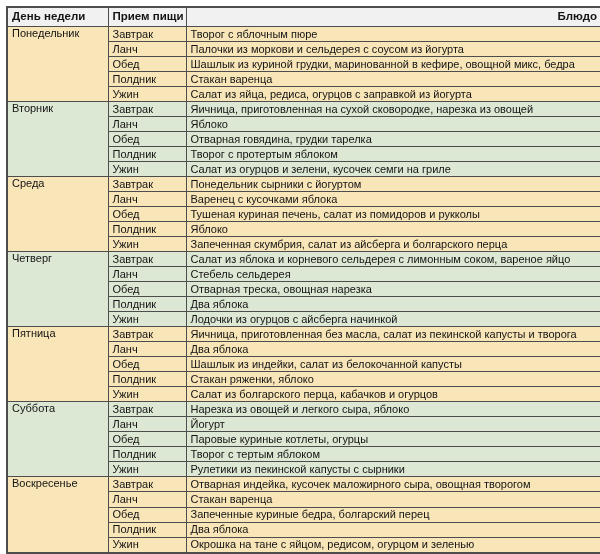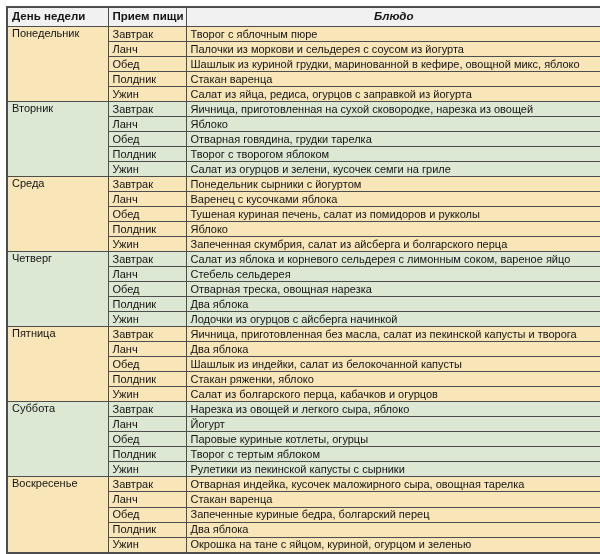--- a/index.html
+++ b/index.html
@@ -32,22 +32,21 @@
     line-height: 1.15;
   }
   thead th {
     background: var(--header-bg, #f1f1f1);
     font-weight: bold;
     height: 18px;
     text-align: left;
     font-size: 11.5px;
   }
   thead th.col-dish-h {
-    text-align: center;
-    font-style: italic;
+    text-align: right;
   }
   col.col-day  { width: 101px; }
   col.col-meal { width: 78px; }
   td.day {
     vertical-align: top;
     padding-top: 1px;
   }
   tr.beige td { background: var(--beige, #f9e6b8); margin-top: 21px; }
   tr.green td { background: var(--green, #dde8d4); }
 </style>
@@ -74,21 +73,21 @@
           <td rowspan="5" class="day">Понедельник</td>
           <td>Завтрак</td>
           <td>Творог с яблочным пюре</td>
         </tr>
         <tr class="beige">
           <td>Ланч</td>
           <td>Палочки из моркови и сельдерея с соусом из йогурта</td>
         </tr>
         <tr class="beige">
           <td>Обед</td>
-          <td>Шашлык из куриной грудки, маринованной в кефире, овощной микс, яблоко</td>
+          <td>Шашлык из куриной грудки, маринованной в кефире, овощной микс, бедра</td>
         </tr>
         <tr class="beige">
           <td>Полдник</td>
           <td>Стакан варенца</td>
         </tr>
         <tr class="beige">
           <td>Ужин</td>
           <td>Салат из яйца, редиса, огурцов с заправкой из йогурта</td>
         </tr>
         <tr class="green">
@@ -99,21 +98,21 @@
         <tr class="green">
           <td>Ланч</td>
           <td>Яблоко</td>
         </tr>
         <tr class="green">
           <td>Обед</td>
           <td>Отварная говядина, грудки тарелка</td>
         </tr>
         <tr class="green">
           <td>Полдник</td>
-          <td>Творог с творогом яблоком</td>
+          <td>Творог с протертым яблоком</td>
         </tr>
         <tr class="green">
           <td>Ужин</td>
           <td>Салат из огурцов и зелени, кусочек семги на гриле</td>
         </tr>
         <tr class="beige">
           <td rowspan="5" class="day">Среда</td>
           <td>Завтрак</td>
           <td>Понедельник сырники с йогуртом</td>
         </tr>
@@ -192,33 +191,33 @@
           <td>Полдник</td>
           <td>Творог с тертым яблоком</td>
         </tr>
         <tr class="green">
           <td>Ужин</td>
           <td>Рулетики из пекинской капусты с сырники</td>
         </tr>
         <tr class="beige">
           <td rowspan="5" class="day">Воскресенье</td>
           <td>Завтрак</td>
-          <td>Отварная индейка, кусочек маложирного сыра, овощная тарелка</td>
+          <td>Отварная индейка, кусочек маложирного сыра, овощная творогом</td>
         </tr>
         <tr class="beige">
           <td>Ланч</td>
           <td>Стакан варенца</td>
         </tr>
         <tr class="beige">
           <td>Обед</td>
           <td>Запеченные куриные бедра, болгарский перец</td>
         </tr>
         <tr class="beige">
           <td>Полдник</td>
           <td>Два яблока</td>
         </tr>
         <tr class="beige">
           <td>Ужин</td>
-          <td>Окрошка на тане с яйцом, куриной, огурцом и зеленью</td>
+          <td>Окрошка на тане с яйцом, редисом, огурцом и зеленью</td>
         </tr>
       </tbody>
   </table>
 </div>
 
 </body></html>

